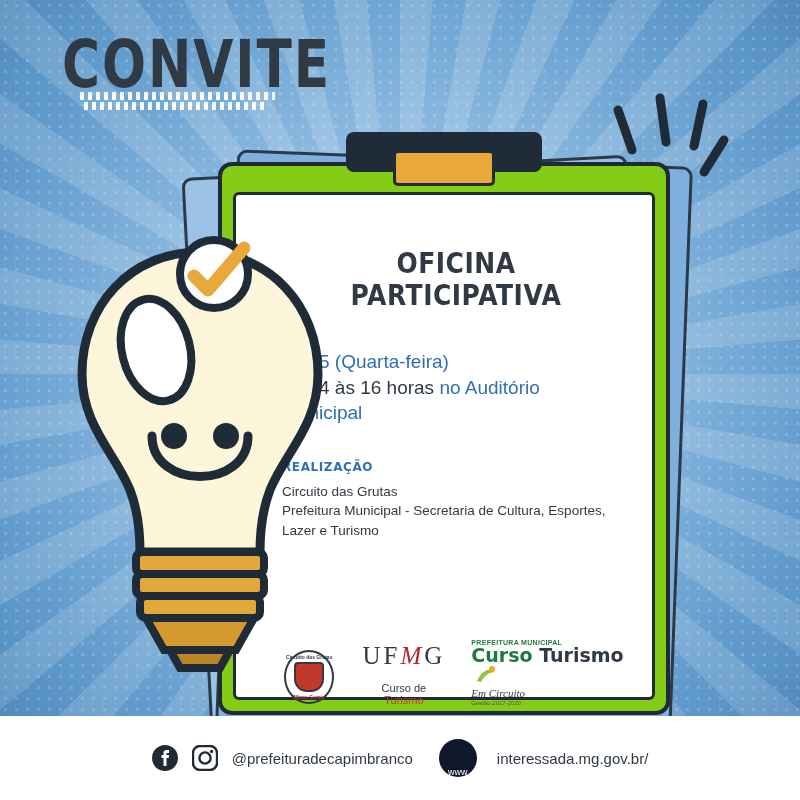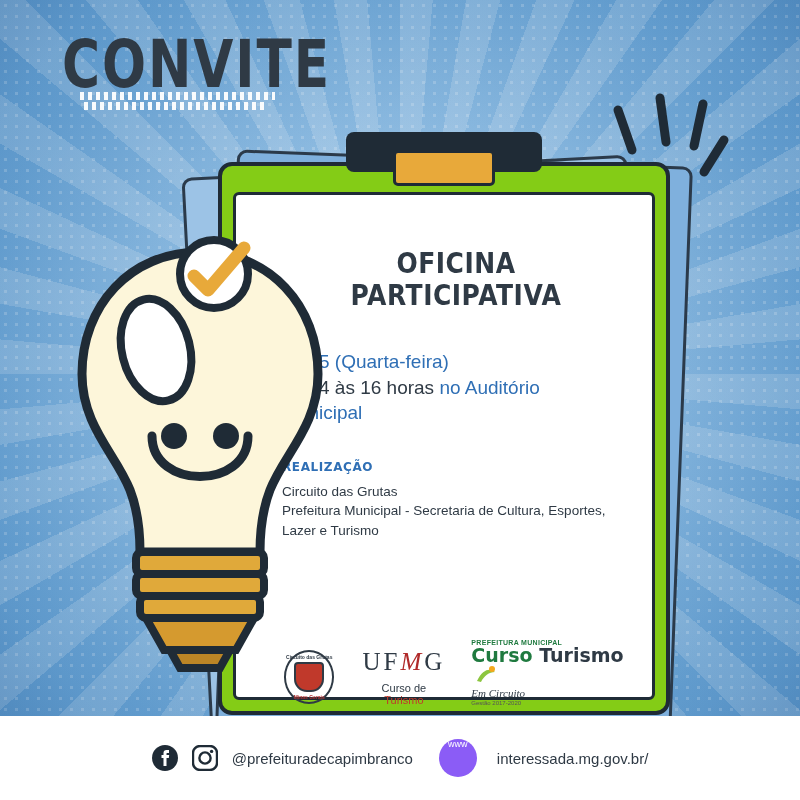--- a/index.html
+++ b/index.html
@@ -244,21 +244,21 @@
     font-family: "Liberation Serif", serif;
     font-size: 25px;
     letter-spacing: 3px;
     color: #2f3a45;
     font-weight: 400;
   }
   .logo-ufmg .ufmg .m { font-style: italic; color: #b02a2a; }
   .logo-ufmg .curso {
     font-size: 11px;
     color: #2f3a45;
-    margin-top: 6px;
+    margin-top: 12px;
   }
   .logo-ufmg .curso .t { color: #c0392b; }
   .logo-capim { line-height: 1.05; }
   .logo-capim .pref {
     font-size: 7px;
     font-weight: 700;
     color: #1f7a3f;
     letter-spacing: .3px;
   }
   .logo-capim .name {
@@ -308,24 +308,24 @@
     color: #2f3a45;
   }
   .footer .site { margin-left: 6px; }
   .soc {
     width: 26px; height: 26px;
     display: inline-block;
   }
   .www-circle {
     width: 38px; height: 38px;
     border-radius: 50%;
-    background: #8b5cf6;
+    background: #0f172a;
     color: #fff;
     font-size: 9px;
-    display: flex; align-items: flex-start; justify-content: center;
+    display: flex; align-items: flex-end; justify-content: center;
     position: relative;
     margin-left: 12px;
   }
   .www-circle .cursor {
     position: absolute;
     right: -2px; bottom: -2px;
     width: 0; height: 0;
   }
 </style>
 </head>

